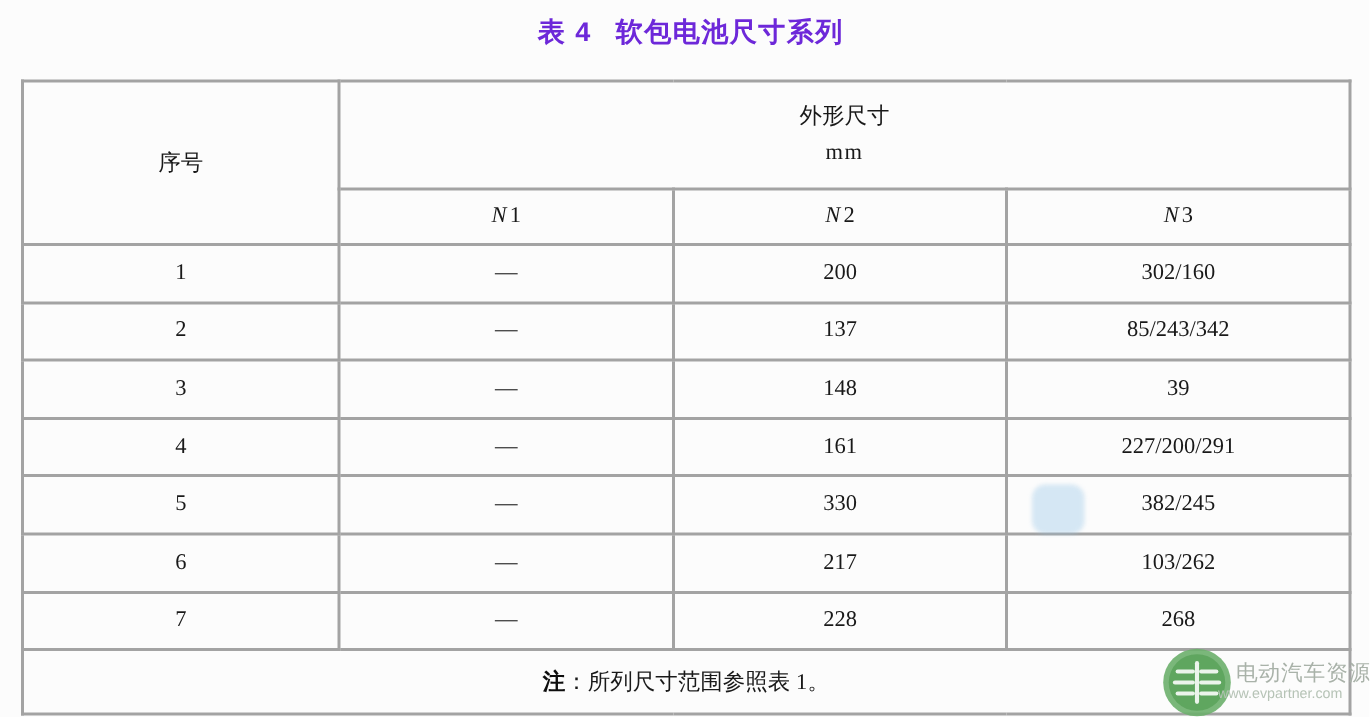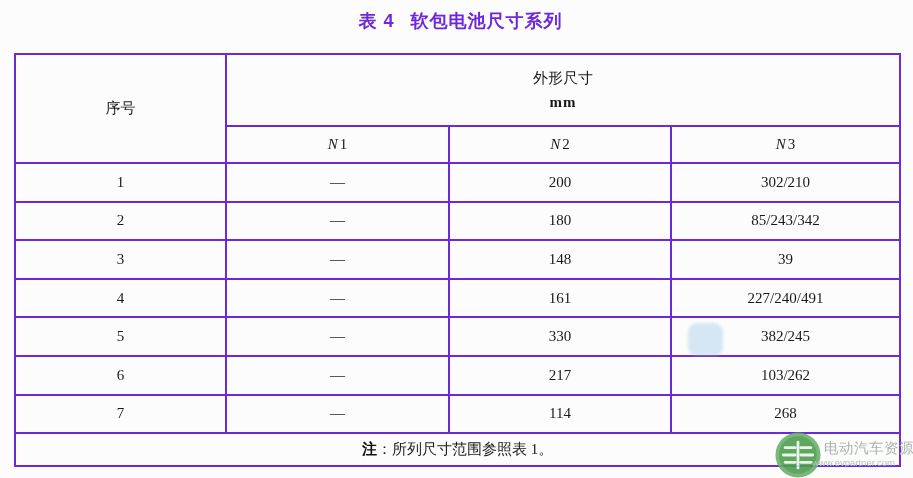--- a/index.html
+++ b/index.html
@@ -18,31 +18,31 @@
   }
   .title .gap { display:inline-block; width:16px; }
 
   
   table.dim {
     position:absolute; left:14px; top:53px; width:885px;
     border-collapse:collapse; table-layout:fixed;
     background:transparent;
   }
   table.dim th, table.dim td {
-    border:2px solid #6d28d9;
+    border:2px solid #a3a3a3;
     text-align:center; vertical-align:middle;
     font-size:15px; font-weight:normal; color:#191919;
     padding:0; overflow:hidden;
   }
   tr.hrow1 { height:72px; }
   tr.hrow2 { height:37px; }
   tr.data-row { height:38.6px; }
-  tr.note-row { height:33px;padding-left:28px; }
+  tr.note-row { height:43px;padding-left:28px; }
   .dim-stack div { line-height:24px; }
-  .dim-stack .unit { font-size:15px; letter-spacing:1px;font-weight:bold; }
+  .dim-stack .unit { font-size:15px; letter-spacing:1px; }
   .n-letter { font-style:italic; font-family:"Liberation Serif",serif; margin-right:2px; }
   .n-index { font-style:normal; }
   td.dash { color:#3a3a3a; }
   td.note-cell {
     text-align:left; padding-left:30px; font-size:15px;
   }
   .note-label {
     font-weight:bold;
     font-family:"Liberation Sans","DejaVu Sans",sans-serif;
     color:#0d0d0d;
@@ -97,56 +97,56 @@
         <th><span class="n-letter">N</span><span class="n-index">1</span></th>
         <th><span class="n-letter">N</span><span class="n-index">2</span></th>
         <th><span class="n-letter">N</span><span class="n-index">3</span></th>
       </tr>
     </thead>
     <tbody>
         <tr class="data-row">
           <td>1</td>
           <td class="dash">—</td>
           <td>200</td>
-          <td>302/210</td>
+          <td>302/160</td>
         </tr>
         <tr class="data-row">
           <td>2</td>
           <td class="dash">—</td>
-          <td>180</td>
+          <td>137</td>
           <td>85/243/342</td>
         </tr>
         <tr class="data-row">
           <td>3</td>
           <td class="dash">—</td>
           <td>148</td>
           <td>39</td>
         </tr>
         <tr class="data-row">
           <td>4</td>
           <td class="dash">—</td>
           <td>161</td>
-          <td>227/240/491</td>
+          <td>227/200/291</td>
         </tr>
         <tr class="data-row">
           <td>5</td>
           <td class="dash">—</td>
           <td>330</td>
           <td>382/245</td>
         </tr>
         <tr class="data-row">
           <td>6</td>
           <td class="dash">—</td>
           <td>217</td>
           <td>103/262</td>
         </tr>
         <tr class="data-row">
           <td>7</td>
           <td class="dash">—</td>
-          <td>114</td>
+          <td>228</td>
           <td>268</td>
         </tr>
       </tbody>
     <tfoot>
       <tr class="note-row">
         <td colspan="4" class="note-cell">
           <span class="note-label">注</span><span>：</span><span>所列尺寸范围参照表 1。</span>
         </td>
       </tr>
     </tfoot>

